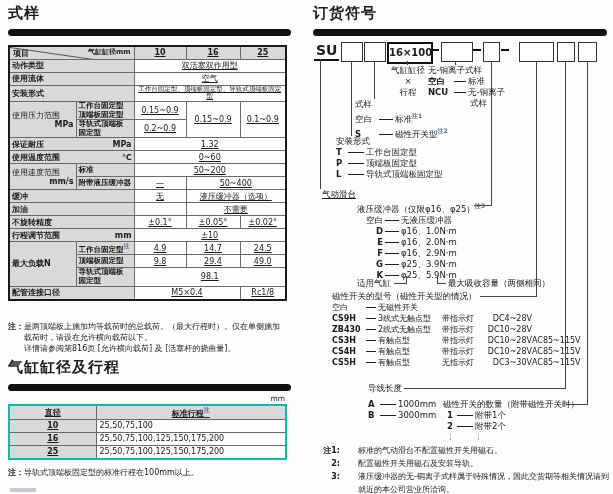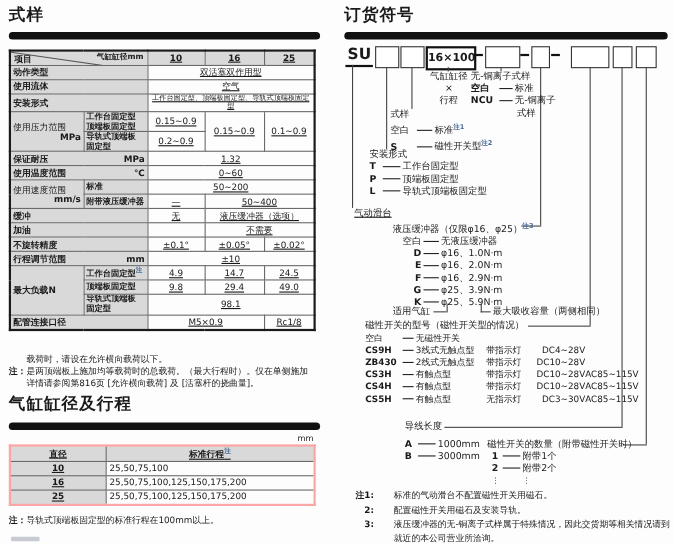--- a/index.html
+++ b/index.html
@@ -24,21 +24,21 @@
   .f7{font-size:7px;}
   td.diagcell{position:relative;height:18px;}
   .diagline{position:absolute;left:0;top:0;width:127px;height:1px;background:#555;
             transform-origin:0 0;transform:rotate(8.2deg);}
   .ct{position:absolute;top:1px;right:3px;font-size:7px;font-weight:bold;}
   .cb{position:absolute;bottom:1px;left:3px;font-size:8px;font-weight:bold;}
   sup.n{font-size:6px;color:#4a6b9a;font-weight:bold;}
   .note{font-size:8px;line-height:11px;}
   .note .pfx{font-weight:bold;}
   table.stroke{border-collapse:collapse;table-layout:fixed;width:277px;font-size:8px;
-               border:2px solid #fca5a5;padding-left:29px;}
+               border:2px solid #14b8a6;padding-left:29px;}
   table.stroke td{border:1px solid #6a6a6a;padding:0 3px;height:12px;}
   
   #order{position:absolute;left:310px;top:0;width:303px;height:494px;font-size:8.5px;}
   .obox{position:absolute;top:42px;height:18px;border:1px solid #333;background:#fff;}
   .obox.bold{border:2px solid #111;font-weight:bold;text-align:center;font-size:10px;
              line-height:17px;}
   .vl{position:absolute;width:1px;background:#444;}
   .hl{position:absolute;height:1px;background:#444;}
   .ln{display:inline-block;height:1px;background:#222;vertical-align:middle;margin:0 2px;}
   .w10{width:10px;} .w12{width:12px;} .w14{width:14px;} .w16{width:16px;}
@@ -174,29 +174,29 @@
       </tr>
       <tr>
         <td class="g sub">
             <div>导轨式顶端板</div>
             <div>固定型</div>
           </td>
         <td colspan="3" class="c">98.1</td>
       </tr>
       <tr>
         <td colspan="2" class="g lbl">配管连接口径</td>
-        <td colspan="2" class="c">M5×0.9</td>
+        <td colspan="2" class="c">M5×0.4</td>
         <td class="c">Rc1/8</td>
       </tr>
     </tbody>
   </table>
 
   <div class="abs note" style="left:8px;top:321px;width:287px;">
+    <div><span class="pfx">注：</span><span>是两顶端板上施加均等载荷时的总载荷。（最大行程时）。仅在单侧施加</span></div>
     <div style="padding-left:16px;">载荷时，请设在允许横向载荷以下。</div>
-    <div><span class="pfx">注：</span><span>是两顶端板上施加均等载荷时的总载荷。（最大行程时）。仅在单侧施加</span></div>
     <div style="padding-left:16px;">详情请参阅第816页 [允许横向载荷] 及 [活塞杆的挠曲量]。</div>
   </div>
 
   <div class="abs h1" style="left:8px;top:358px;">气缸缸径及行程</div>
   <div class="abs bar" style="left:8px;top:384px;width:283px;"></div>
   <div class="abs mm-unit" style="left:8px;top:394px;width:277px;">mm</div>
 
   <table class="stroke abs" style="left:8px;top:404px;">
     <colgroup>
         <col style="width:87px">

